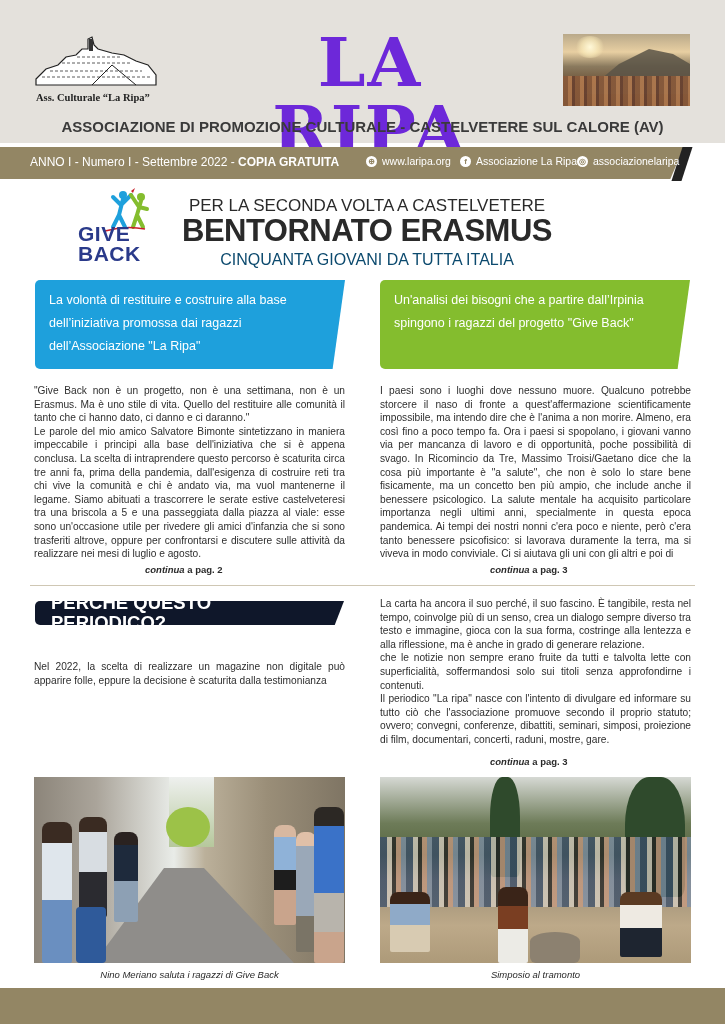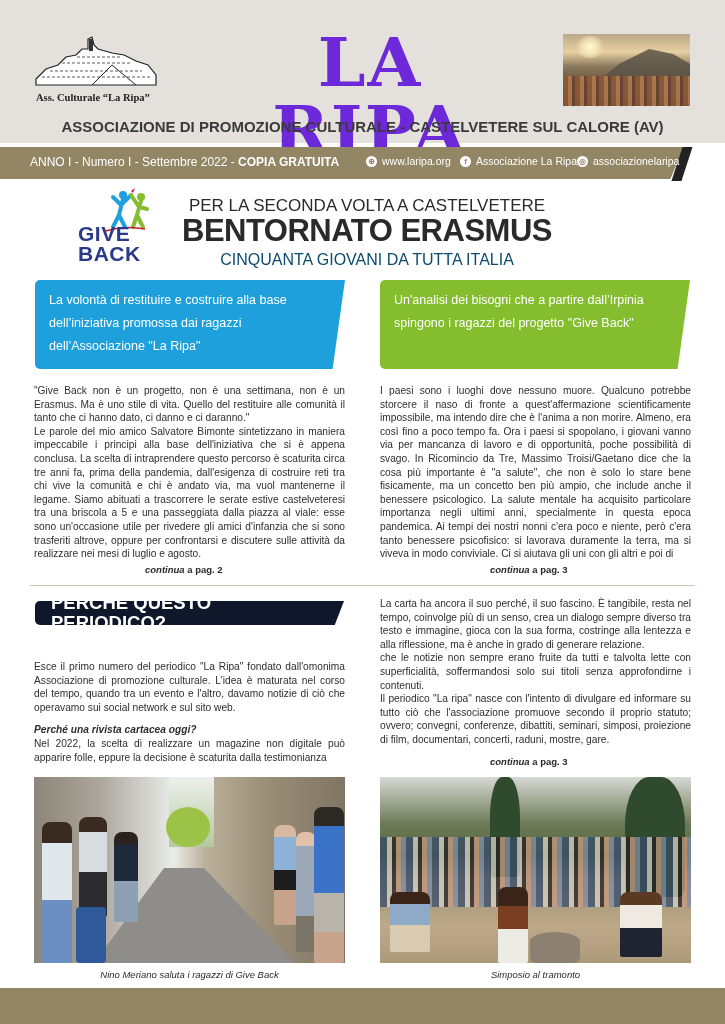--- a/index.html
+++ b/index.html
@@ -145,22 +145,20 @@
 <a class="cont cont-b">
   <i>continua</i><span> a pag. 3</span>
 </a>
 
 <div class="divider" style="top:585px"></div>
 
 <div class="banner banner-red">
   <div class="bh">PERCHÉ QUESTO PERIODICO?</div>
 </div>
 <article class="col col-c">
-  <p>Esce il primo numero del periodico "La Ripa" fondato dall'omonima Associazione di promozione culturale. L'idea è maturata nel corso del tempo, quando tra un evento e l'altro, davamo notizie di ciò che operavamo sui social network e sul sito web.</p>
-  <p class="q">Perché una rivista cartacea oggi?</p>
   <p>Nel 2022, la scelta di realizzare un magazine non digitale può apparire folle, eppure la decisione è scaturita dalla testimonianza</p>
 </article>
 <article class="col col-d">
   <p>La carta ha ancora il suo perché, il suo fascino. È tangibile, resta nel tempo, coinvolge più di un senso, crea un dialogo sempre diverso tra testo e immagine, gioca con la sua forma, costringe alla lentezza e alla riflessione, ma è anche in grado di generare relazione.</p>
   <p>che le notizie non sempre erano fruite da tutti e talvolta lette con superficialità, soffermandosi solo sui titoli senza approfondirne i contenuti.</p>
   <p>Il periodico "La ripa" nasce con l'intento di divulgare ed informare su tutto ciò che l'associazione promuove secondo il proprio statuto; ovvero; convegni, conferenze, dibattiti, seminari, simposi, proiezione di film, documentari, concerti, raduni, mostre, gare.</p>
 </article>
 <a class="cont cont-d">
   <i>continua</i><span> a pag. 3</span>
 </a>

